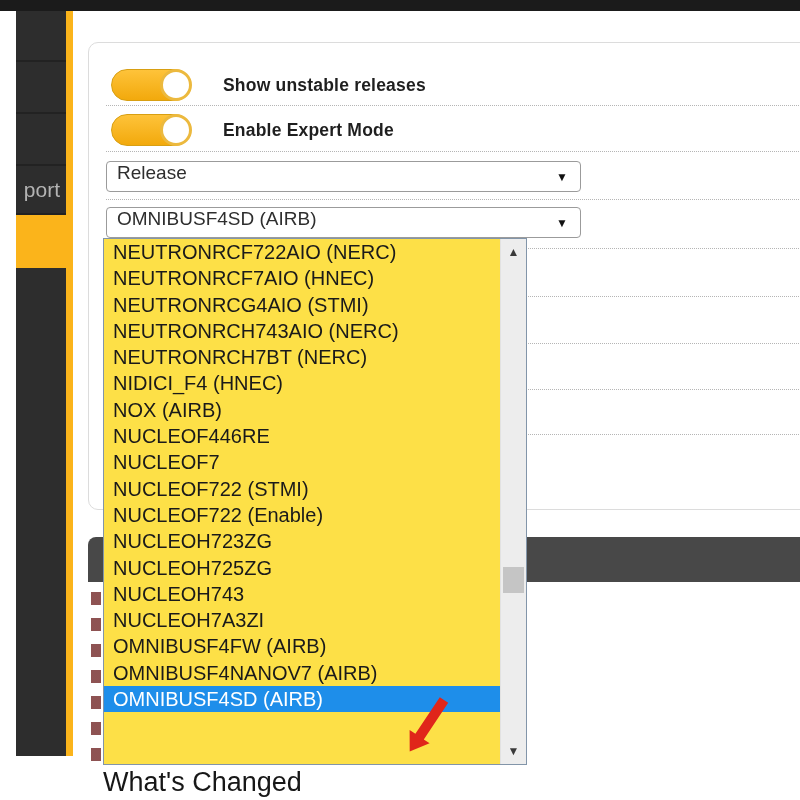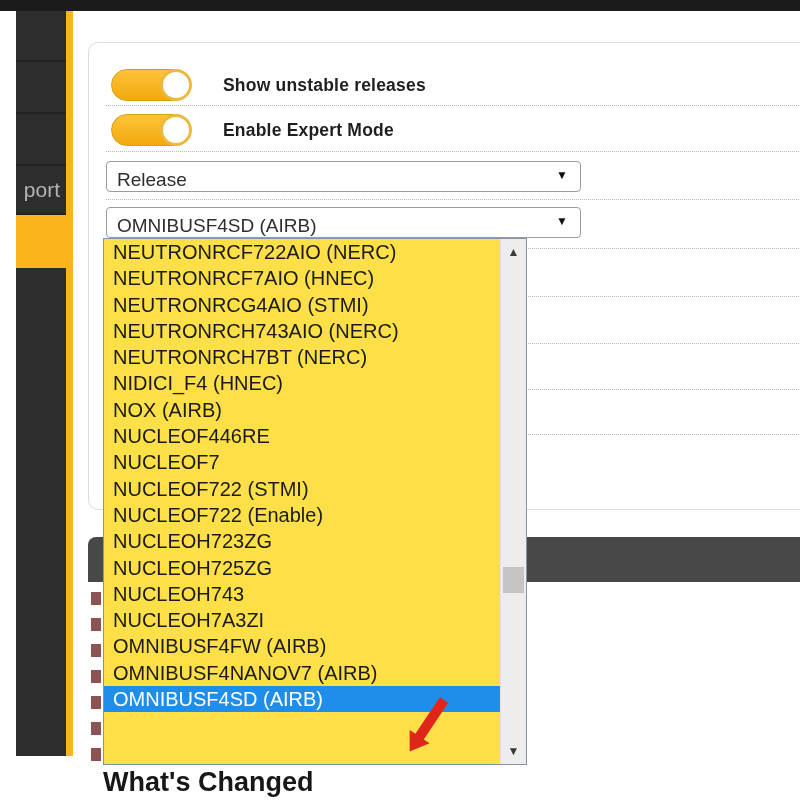--- a/index.html
+++ b/index.html
@@ -30,30 +30,30 @@
   .dotted{position:absolute;left:17px;right:0;border-top:1px dotted #b5b5b5;height:0}
 
   .toggle{position:absolute;left:22px;width:80px;height:32px;border-radius:16px;
     background:linear-gradient(180deg,#fec33a,#f2a90c);border:1px solid #d89f12}
   .knob{position:absolute;right:-2px;top:-1px;width:32px;height:32px;border-radius:50%;
     background:#fff;border:3px solid #ecb93e}
   .toggle-label{position:absolute;left:134px;height:32px;display:flex;align-items:center;
     font-size:17.5px;font-weight:700;color:#1f1f1f;letter-spacing:.2px}
 
   .select{position:absolute;left:17px;width:475px;height:31px;background:#fff;
-    border:1px solid #9b9b9b;border-radius:4px;display:flex;align-items:flex-end;
+    border:1px solid #9b9b9b;border-radius:4px;display:flex;align-items:flex-start;
     padding-left:10px;font-size:19px;color:#2e2e2e;cursor:default}
   .select .chev{position:absolute;right:12px;font-size:12px;color:#111;line-height:31px}
 
   
   .band{position:absolute;left:88px;right:-24px;top:537px;height:45px;
     background:var(--header-band);border-radius:8px 0 0 0;z-index:1}
   .frag{position:absolute;left:91px;top:592px;width:10px;height:170px;z-index:1;opacity:.85;
     background:repeating-linear-gradient(180deg,#7a3434 0 13px,transparent 13px 26px)}
-  .whats{position:absolute;left:103px;top:767px;font-size:27px;font-weight:700;color:#171717;z-index:3}
+  .whats{position:absolute;left:103px;top:767px;font-size:27px;font-weight:400;color:#171717;z-index:3}
 
   
   .listbox{position:absolute;left:103px;top:238px;width:424px;height:527px;background:#fde047;
     border:1px solid #8295a9;z-index:5}
   .opts{position:absolute;left:0;top:0;right:26px;bottom:0;overflow:hidden}
   .dd-item{height:26.3px;line-height:26.3px;padding-left:9px;font-size:20px;color:#1a1a1a;
     white-space:nowrap;overflow:hidden;cursor:default}
   .dd-item.selected{background:var(--selection-blue);color:#fff}
   .vscroll{position:absolute;right:0;top:0;bottom:0;width:26px;background:#ededed;
     border-left:1px solid #e2e2e2}

